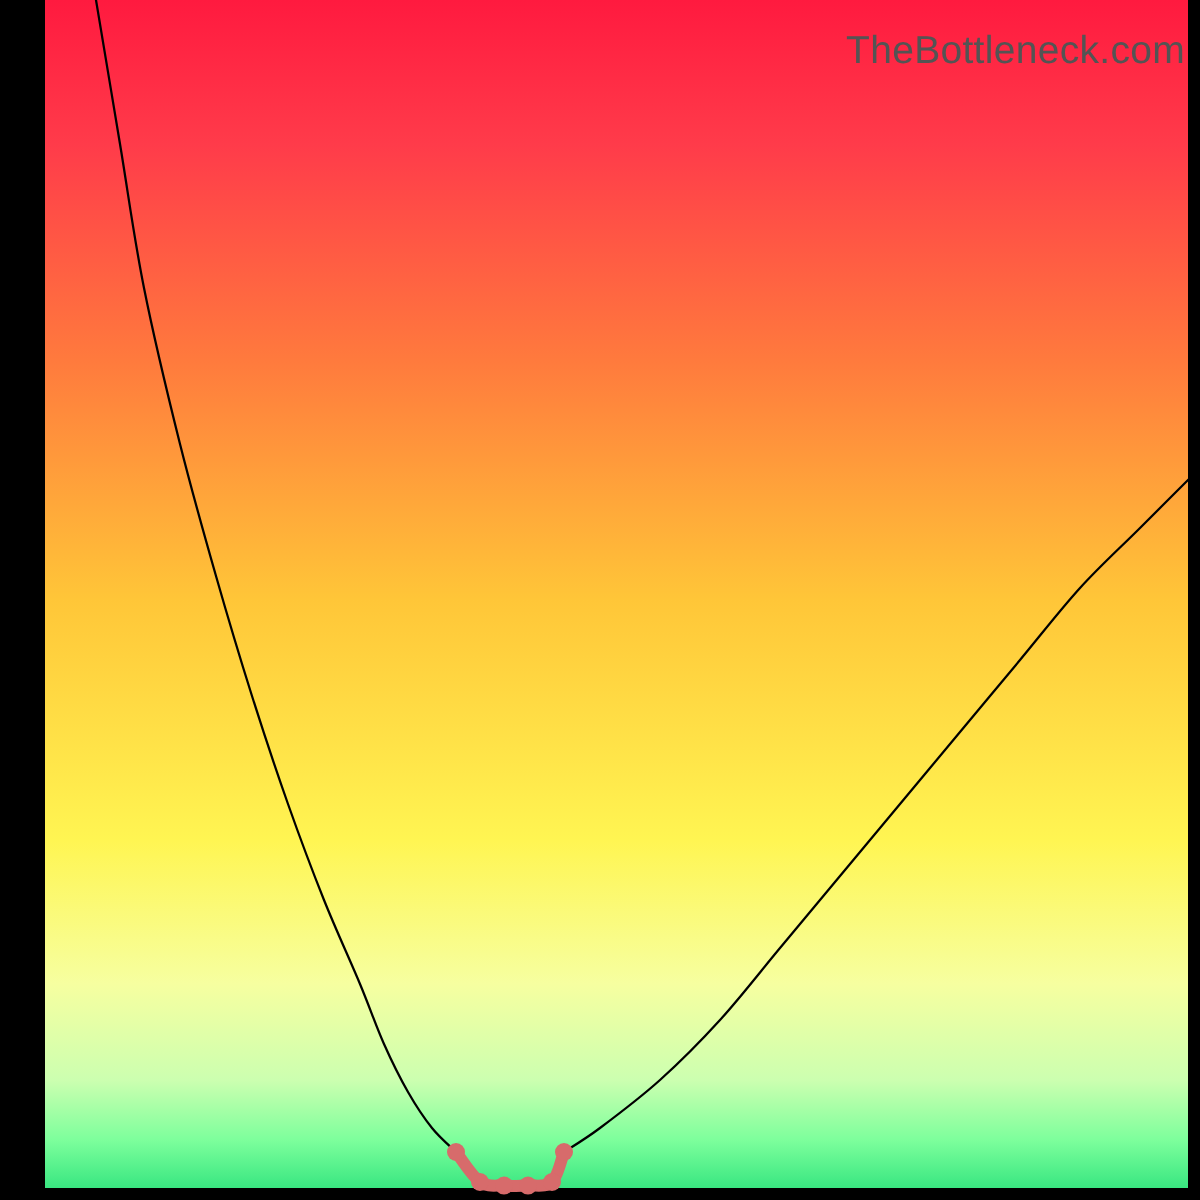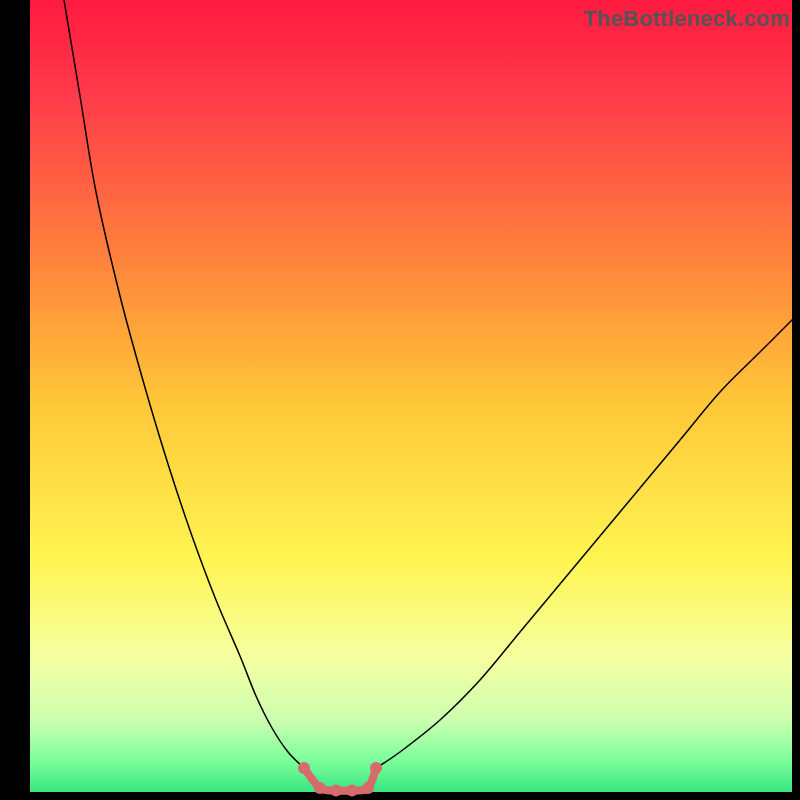--- a/index.html
+++ b/index.html
@@ -1,19 +1,19 @@
 <!DOCTYPE html>
 <html><head>
 <meta charset="utf-8">
 <style>
   * { margin: 0; padding: 0; box-sizing: border-box; }
   body { width: 800px; height: 800px; overflow: hidden; background: #000; font-family: Arial, sans-serif; }
   .chart-container { position: relative; width: 800px; height: 800px; }
   .plot-area { position: absolute; left: 0; top: 0; width: 800px; height: 800px; }
-  .watermark { position: absolute; top: 6px; right: 10px; color: #545454; font-size: 22px; font-weight: 700; letter-spacing: 0.2px; }
+  .watermark { position: absolute; top: 18px; right: 10px; color: #545454; font-size: 26px; font-weight: 400; letter-spacing: 0.2px; }
 </style>
 </head>
 <body>
 
 <div class="chart-container">
   <svg class="plot-area" viewBox="0 0 800 800" preserveAspectRatio="none">
     <defs>
       <linearGradient id="bg-grad" x1="0" y1="0" x2="0" y2="1">
           <stop offset="0%" stop-color="#ff1a3f"></stop>
           <stop offset="12%" stop-color="#ff3b4a"></stop>

